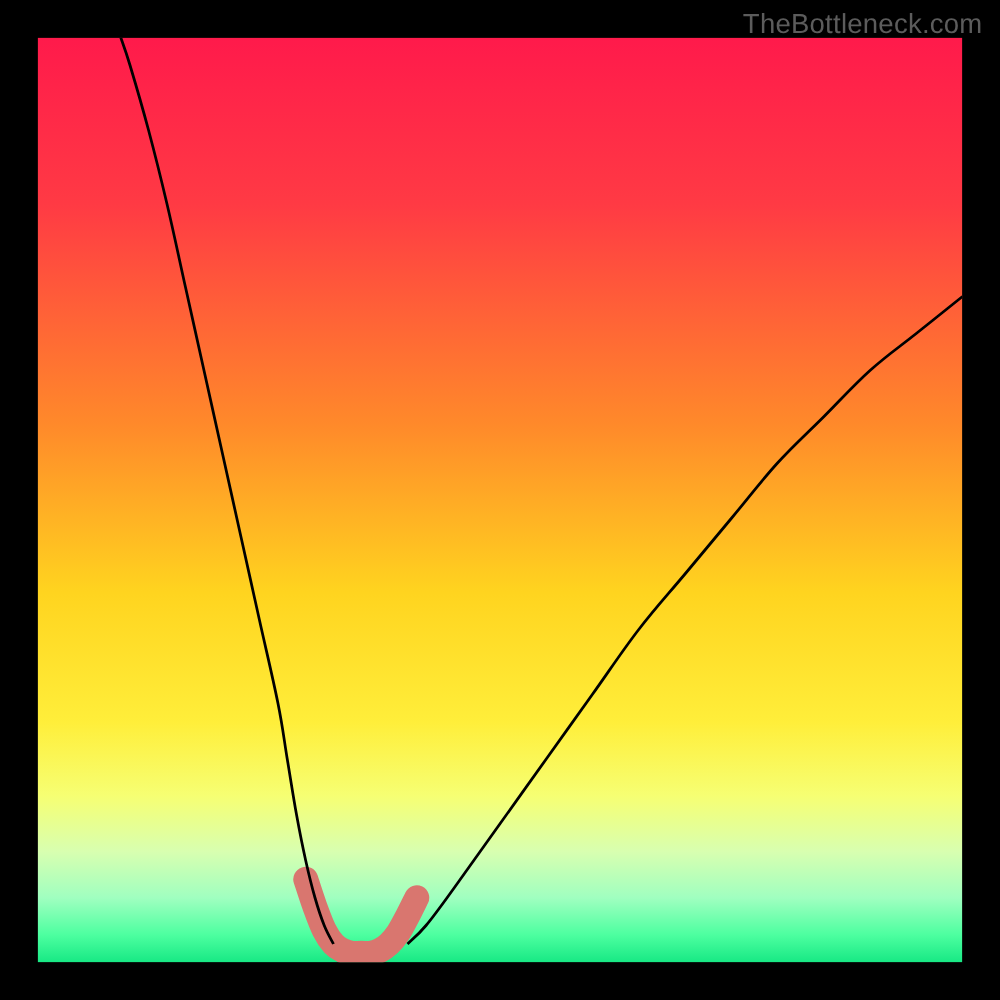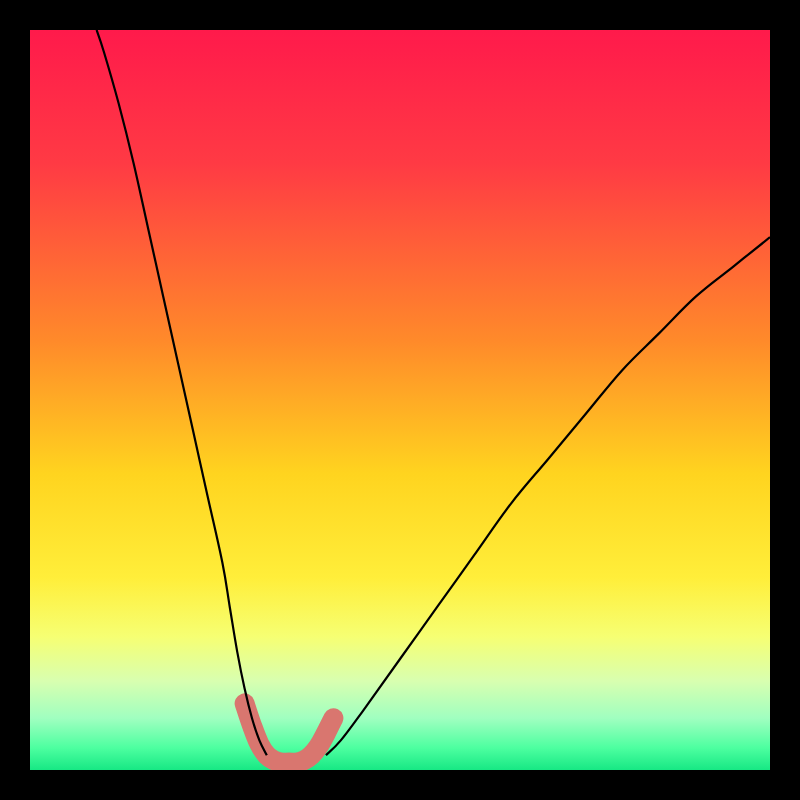--- a/index.html
+++ b/index.html
@@ -78,13 +78,14 @@
     </svg>
 
     <svg class="curves" viewBox="0 0 740 740" preserveAspectRatio="none">
       <path fill="none" stroke="#d9766f" stroke-width="20" stroke-linecap="round" d="M 214.6 673.4 C 215.932 677.396, 219.33599999999998 688.274, 222 695.6 C 224.66400000000002 702.926, 226.736 708.772, 229.4 714.1 C 232.06400000000002 719.428, 234.136 722.2696000000001, 236.8 725.2 C 239.46400000000003 728.1304, 241.536 729.048, 244.20000000000002 730.38 C 246.86400000000003 731.712, 248.93600000000004 732.2004000000001, 251.60000000000002 732.6 C 254.264 732.9996, 256.336 732.6, 259 732.6 C 261.664 732.6, 263.736 732.9996, 266.4 732.6 C 269.06399999999996 732.2004000000001, 271.136 731.712, 273.8 730.38 C 276.464 729.048, 278.536 727.7308, 281.2 725.2 C 283.864 722.6692, 285.93600000000004 720.316, 288.6 716.32 C 291.264 712.3240000000001, 293.336 708.0616, 296 703 C 298.664 697.9384, 302.068 690.864, 303.4 688.2"></path>
       <path fill="none" stroke="#000000" stroke-width="2.2" d="M 66.6 0 C 67.932 3.996000000000008, 70.004 8.880000000000045, 74 22.200000000000045 C 77.996 35.520000000000046, 83.472 54.019999999999996, 88.8 74 C 94.128 93.98, 98.272 110.55600000000004, 103.60000000000001 133.20000000000005 C 108.92800000000001 155.84400000000005, 113.072 175.82400000000007, 118.4 199.80000000000007 C 123.72800000000001 223.77600000000007, 127.87199999999999 242.424, 133.2 266.4 C 138.528 290.376, 142.672 309.02399999999994, 148 332.99999999999994 C 153.328 356.97599999999994, 157.472 375.62399999999997, 162.8 399.59999999999997 C 168.12800000000001 423.57599999999996, 172.272 442.224, 177.6 466.2 C 182.928 490.176, 188.404 512.8199999999999, 192.4 532.8 C 196.39600000000002 552.78, 197.136 561.216, 199.8 577.2 C 202.46400000000003 593.1840000000001, 204.53600000000003 606.948, 207.20000000000002 621.6 C 209.864 636.2520000000001, 211.936 646.612, 214.6 658.6 C 217.26399999999998 670.5880000000001, 219.33599999999998 678.8760000000001, 222 688.2 C 224.66400000000002 697.524, 226.736 703.74, 229.4 710.4 C 232.06400000000002 717.06, 235.46800000000002 722.5360000000001, 236.8 725.2"></path>
       <path fill="none" stroke="#000000" stroke-width="2.2" d="M 296 725.2 C 298.664 722.5360000000001, 304.14 718.3919999999999, 310.8 710.4 C 317.46000000000004 702.408, 322.344 695.452, 333 680.8 C 343.656 666.1479999999999, 356.68 647.648, 370 629 C 383.32 610.352, 393.68000000000006 595.8480000000001, 407.00000000000006 577.2 C 420.32000000000005 558.552, 430.68 544.048, 444 525.4 C 457.32 506.75199999999995, 467.68 490.916, 481 473.6 C 494.32 456.28400000000005, 504.68 445.18399999999997, 518 429.2 C 531.32 413.216, 541.68 400.784, 555 384.8 C 568.32 368.81600000000003, 578.68 355.05199999999996, 592 340.4 C 605.32 325.748, 615.68 316.72, 629 303.40000000000003 C 642.32 290.08000000000004, 652.68 278.388, 666 266.4 C 679.32 254.41199999999998, 689.68 247.45599999999993, 703 236.79999999999995 C 716.32 226.14399999999998, 733.34 212.52800000000002, 740 207.20000000000005"></path>
     </svg>
 
   </div>
 
+  <div class="watermark">TheBottleneck.com</div>
 </div>
 
 </body></html>

